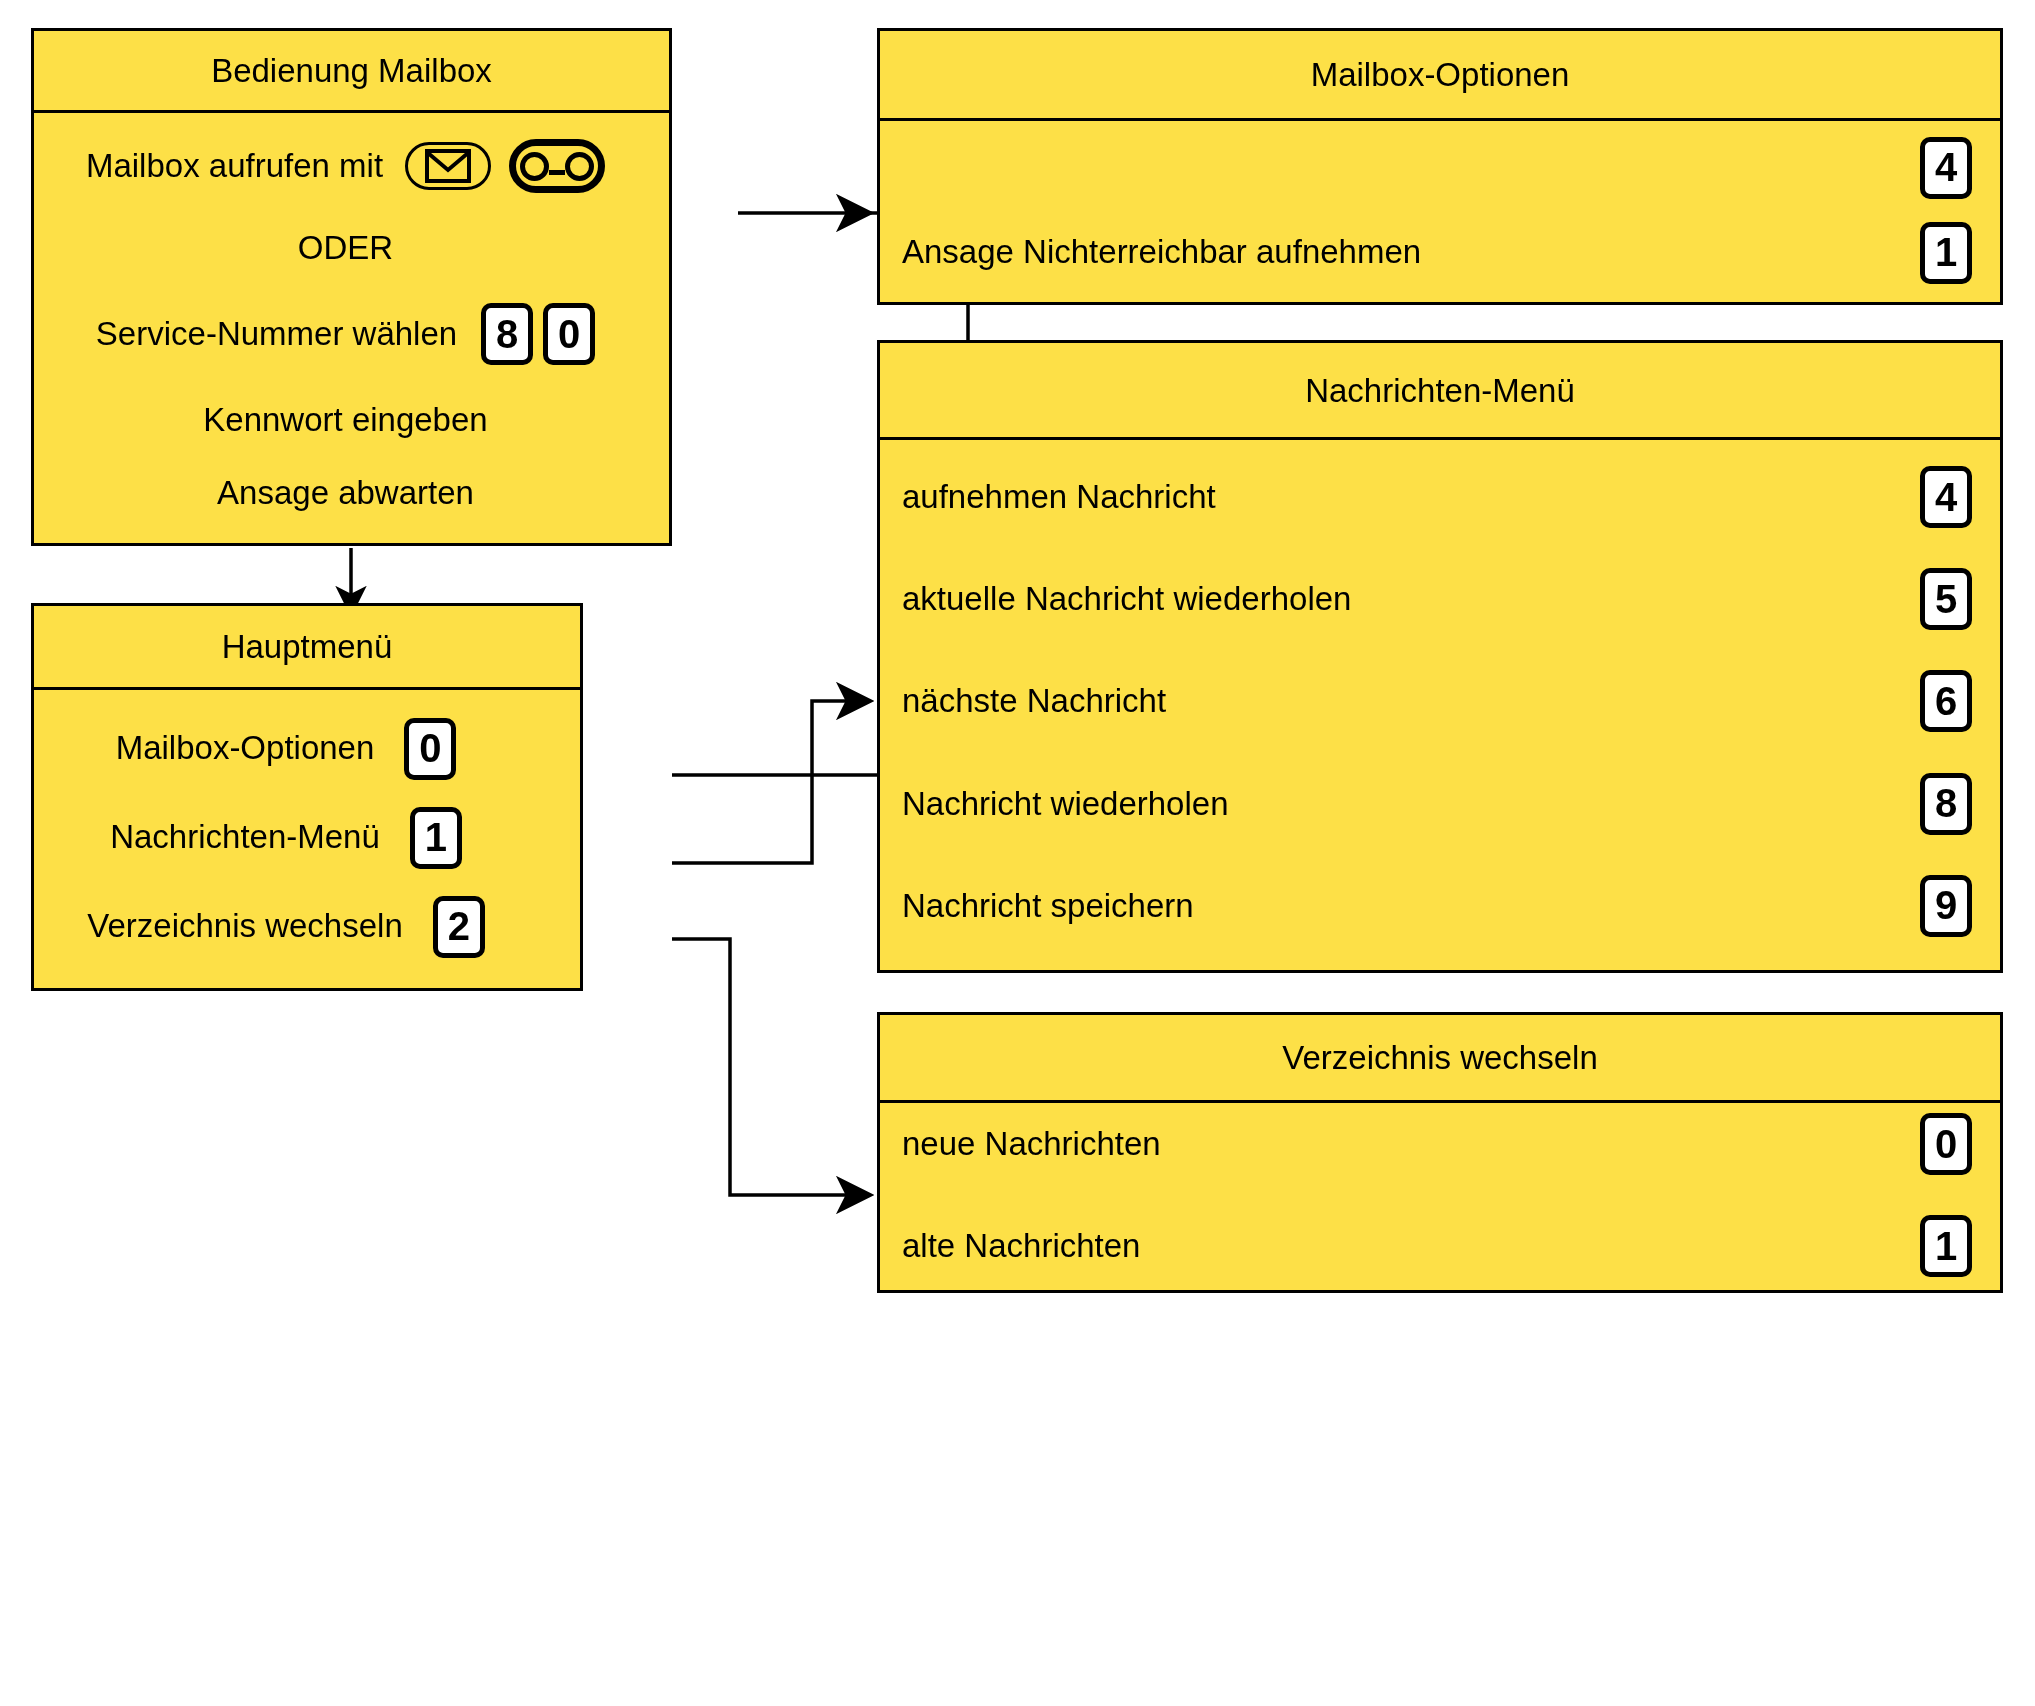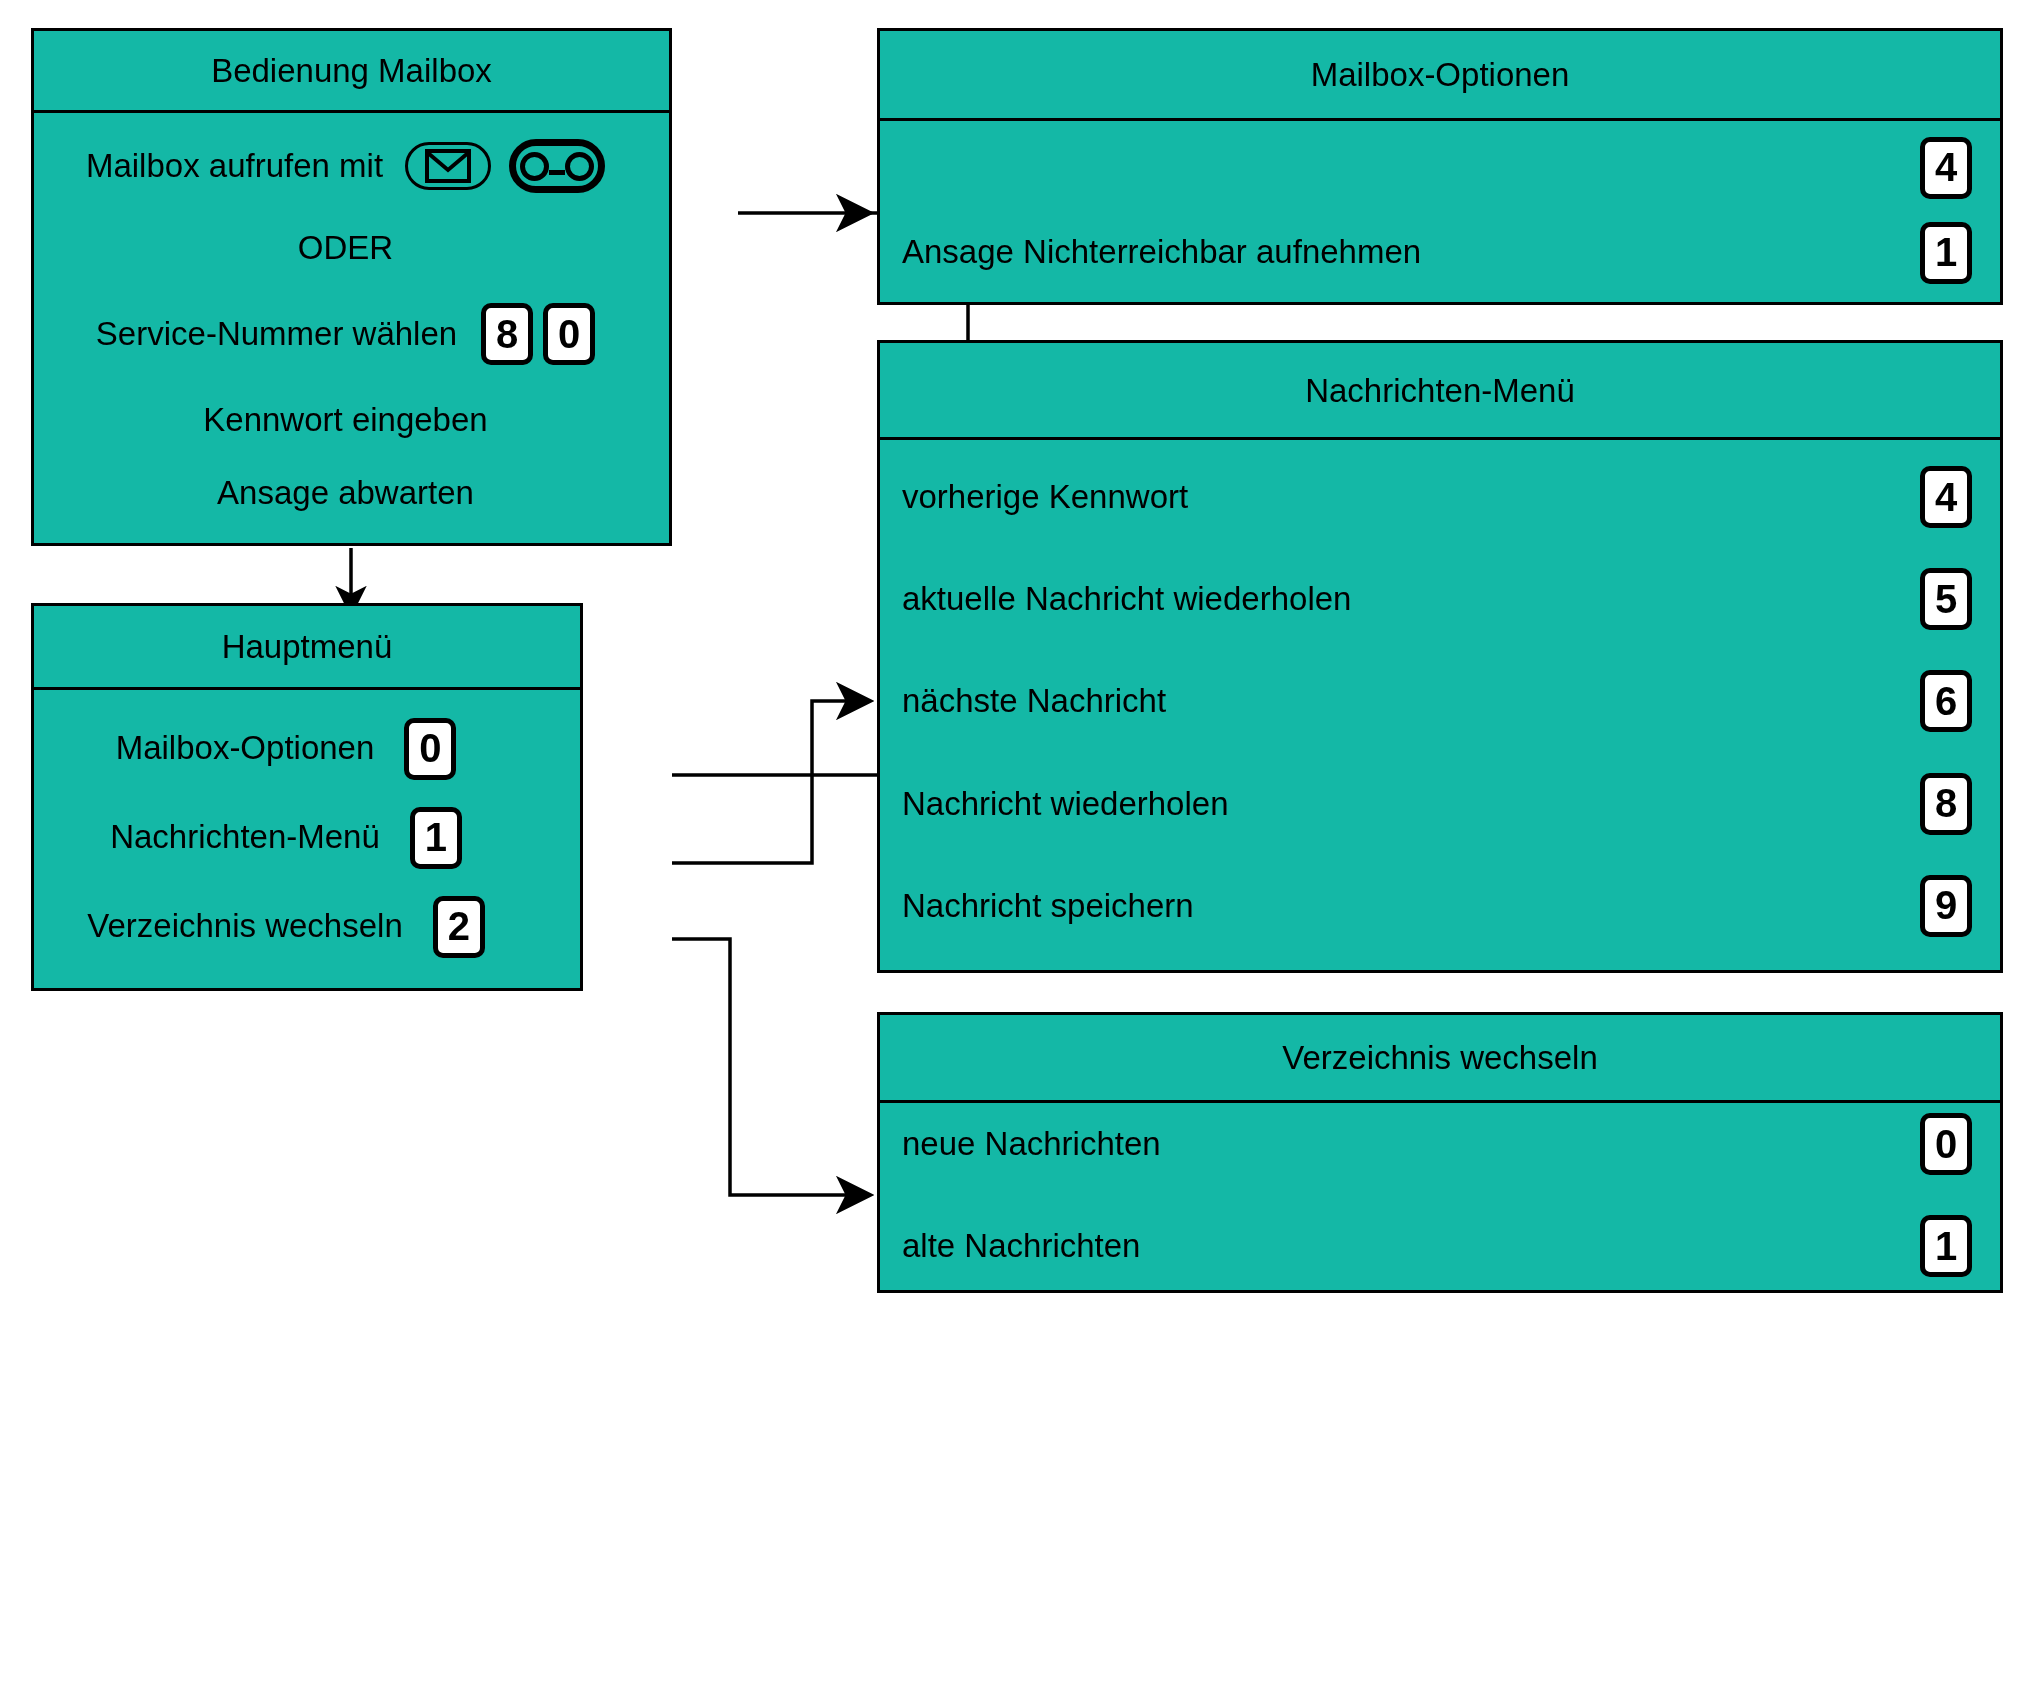--- a/index.html
+++ b/index.html
@@ -23,21 +23,21 @@
     left: 0; top: 0;
     width: 2035px;
     height: 1706px;
     pointer-events: none;
     z-index: 1;
   }
   .panel {
     position: absolute;
     box-sizing: border-box;
     border: 3px solid #000;
-    background: #14b8a6;
+    background: #fde047;
     z-index: 2;
   }
   .panel-title {
     box-sizing: border-box;
     border-bottom: 3px solid #000;
     display: flex;
     align-items: center;
     justify-content: center;
     font-size: 33px;
     font-weight: 400;
@@ -252,21 +252,21 @@
       </div>
 
     </div>
   </div>
 
   <div class="panel" id="panel-nachrichten">
     <div class="panel-title">Nachrichten-Menü</div>
     <div class="panel-body">
 
       <div class="row left">
-        <span class="row-label">vorherige Kennwort</span>
+        <span class="row-label">aufnehmen Nachricht</span>
         <span class="spacer"></span>
         <span class="keycap">4</span>
       </div>
 
       <div class="row left">
         <span class="row-label">aktuelle Nachricht wiederholen</span>
         <span class="spacer"></span>
         <span class="keycap">5</span>
       </div>
 

